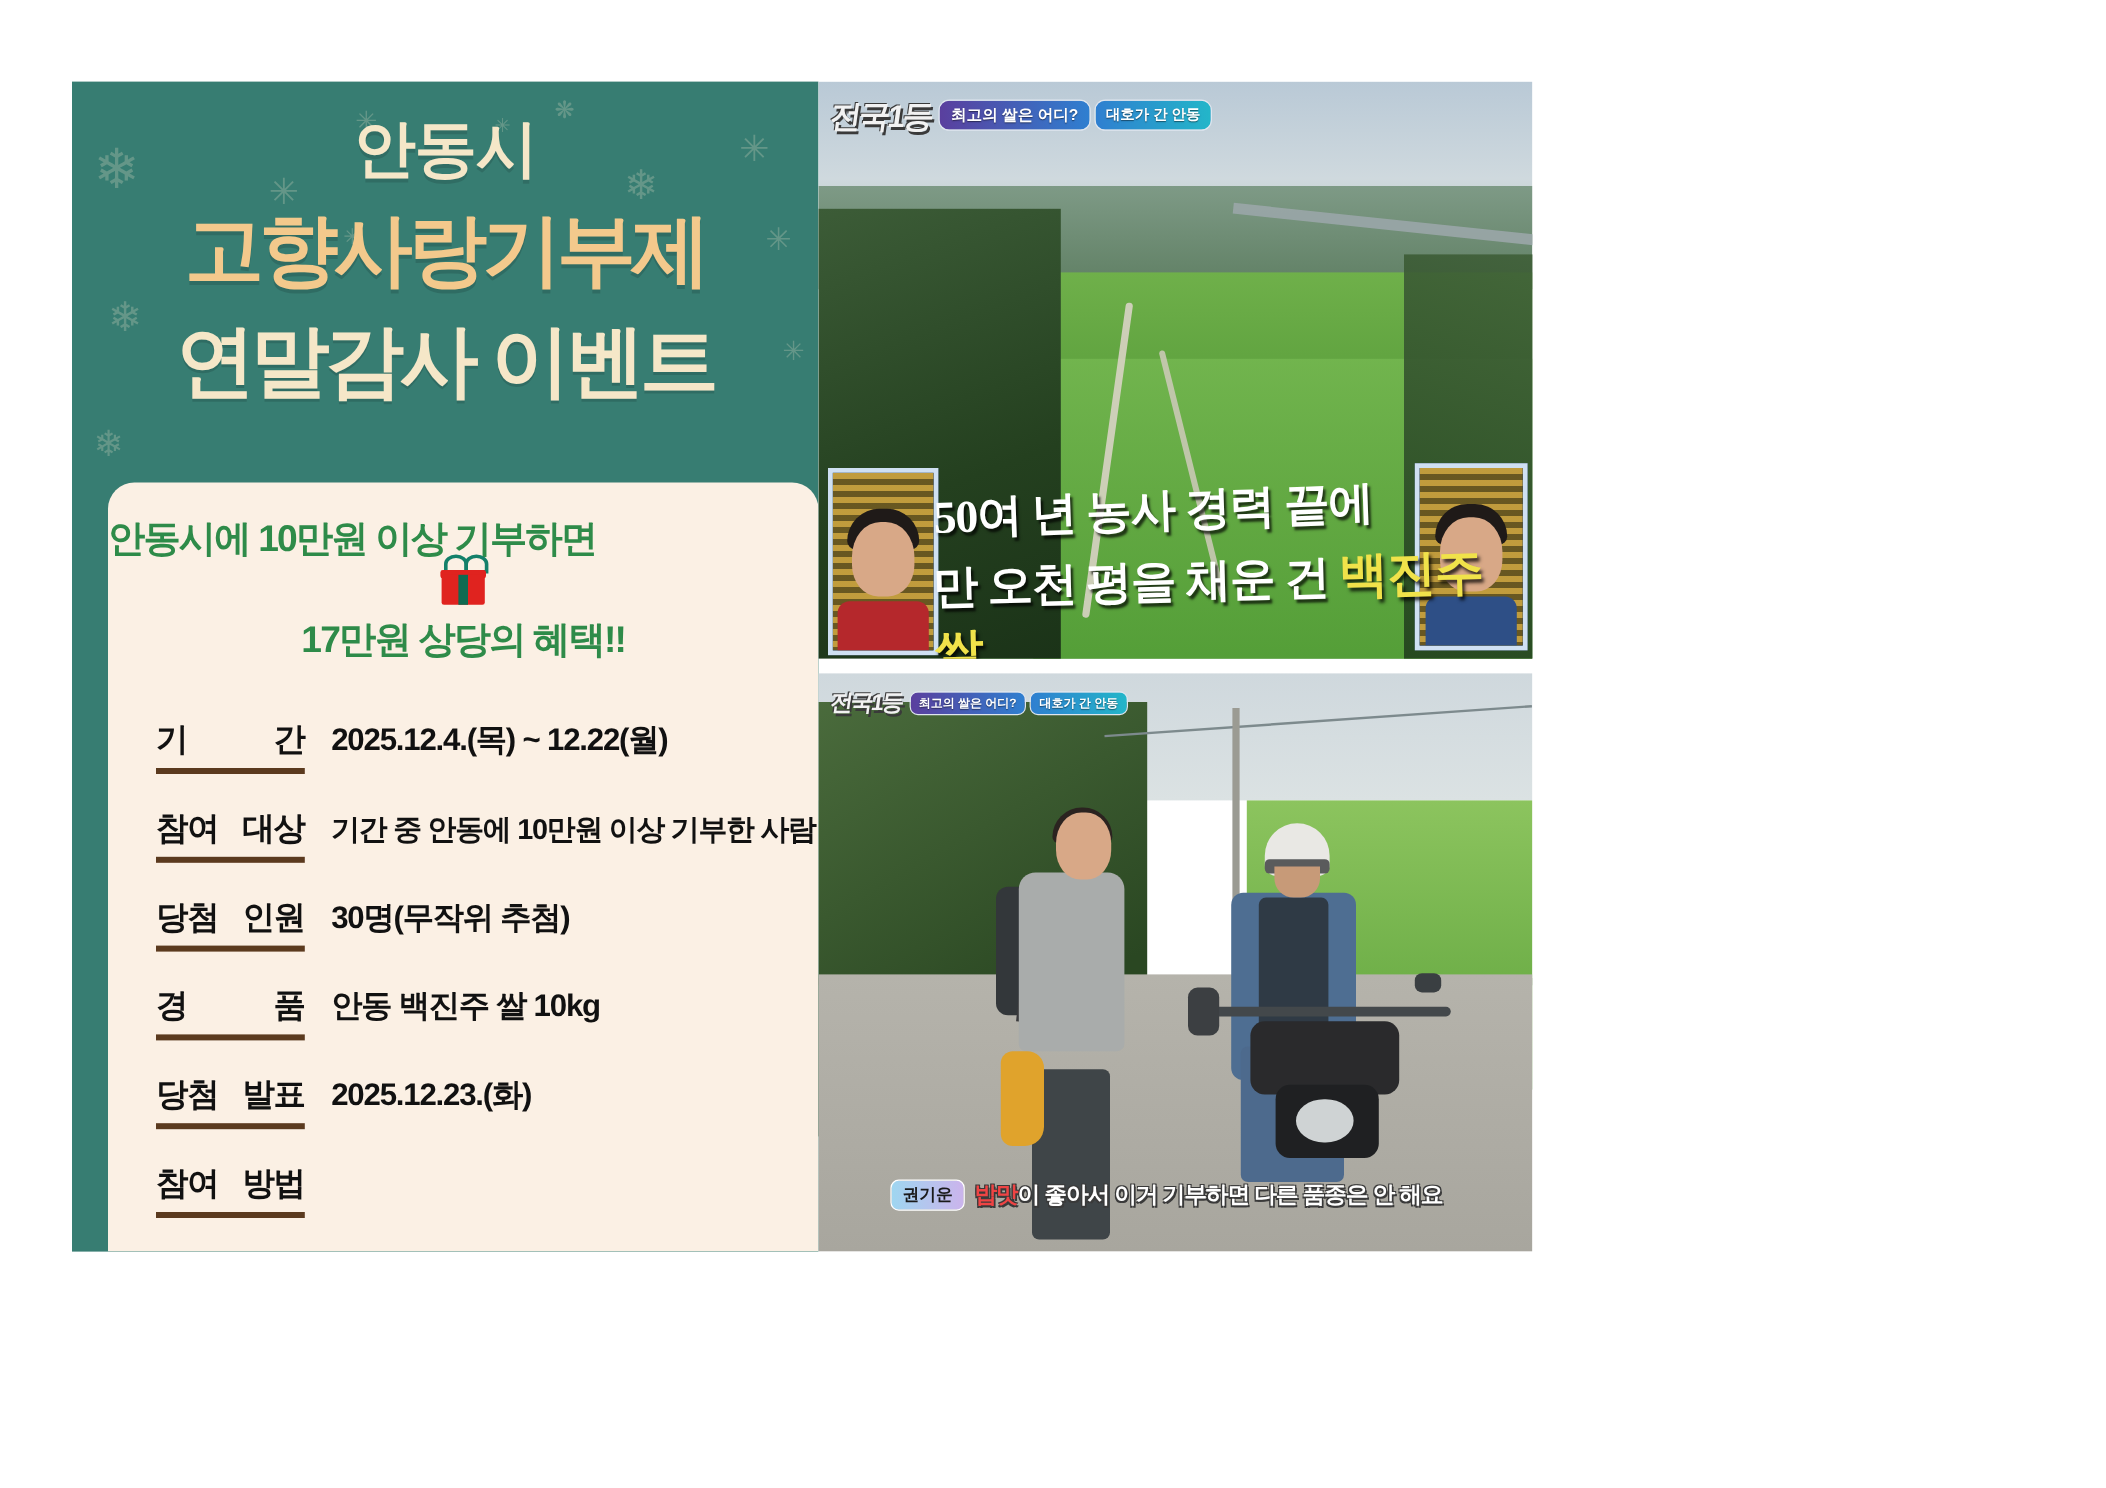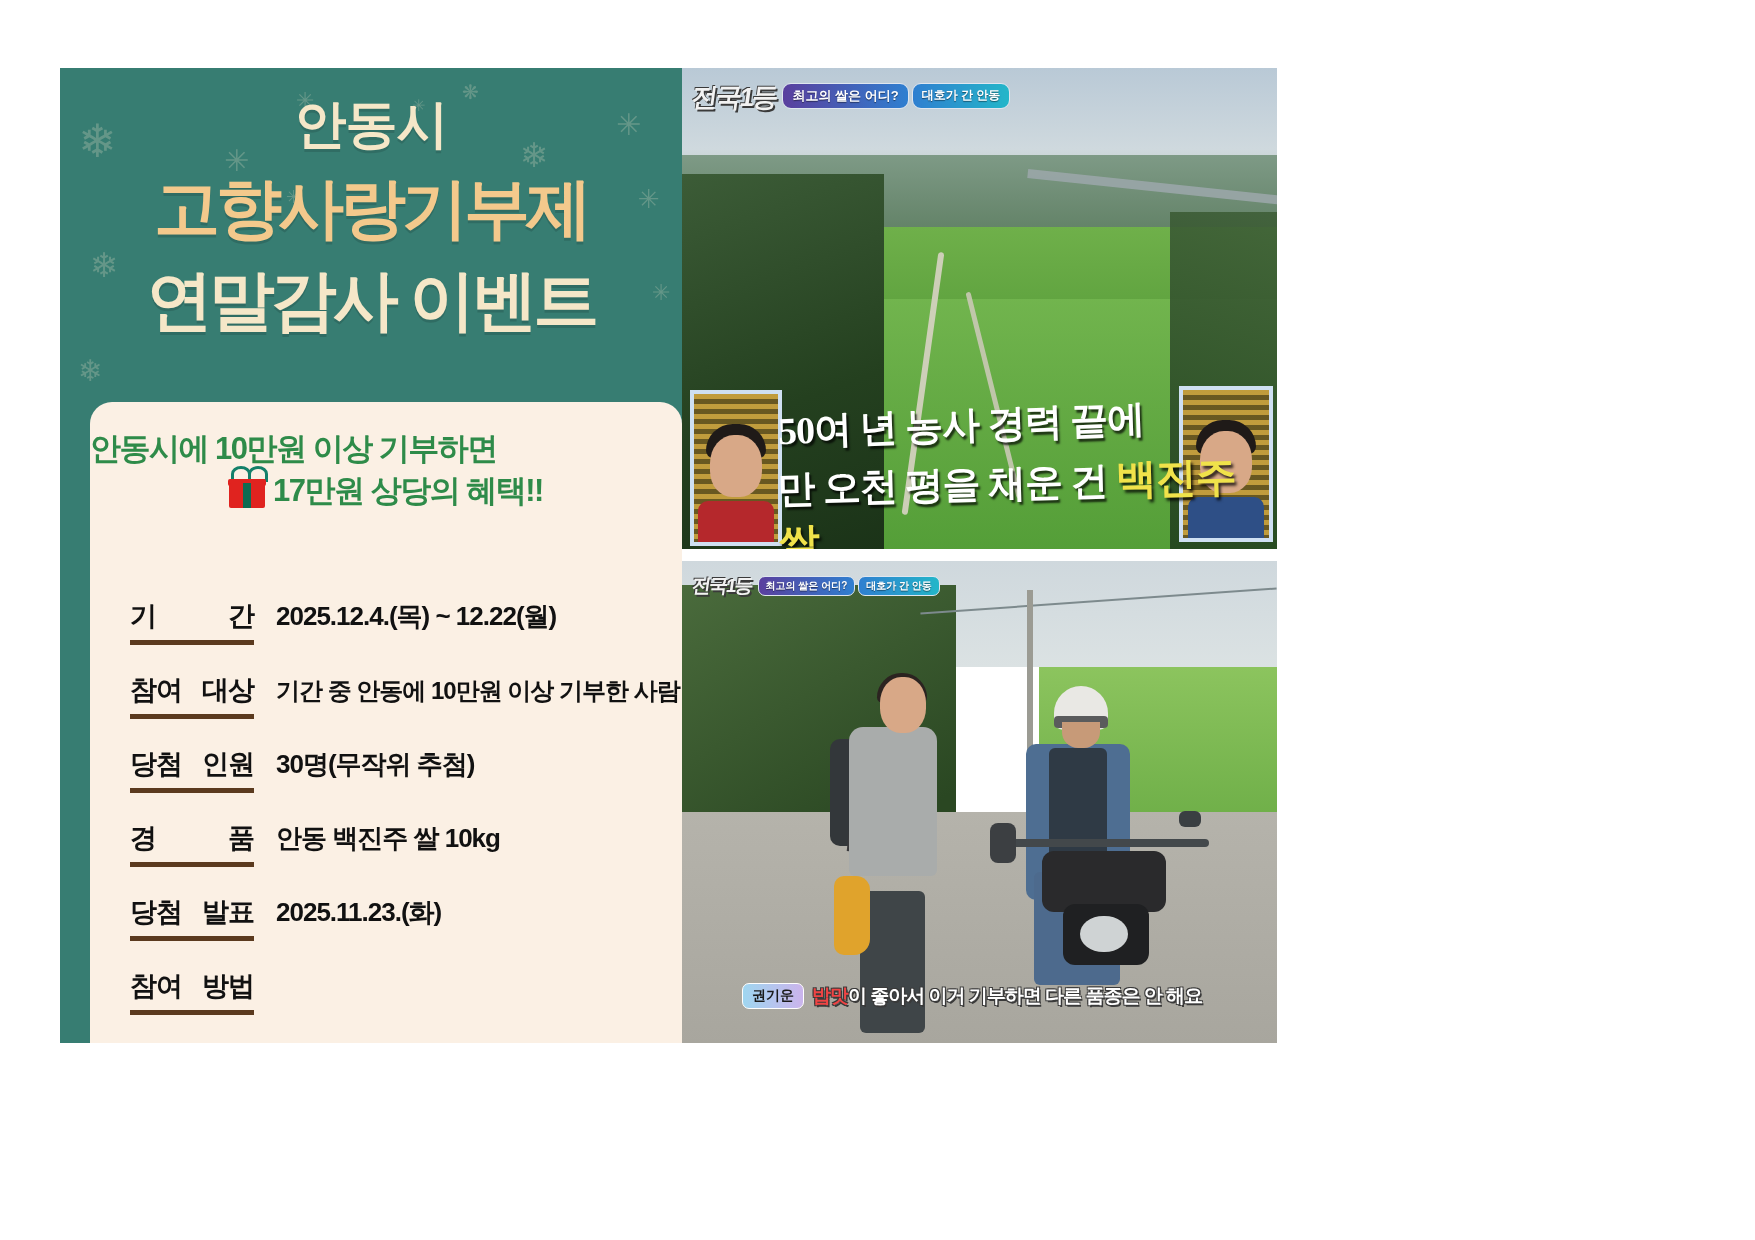--- a/index.html
+++ b/index.html
@@ -29,21 +29,21 @@
 
   
   .card{
     position:absolute;left:30px;top:334px;width:592px;height:641px;
     background:#fbf0e4;border-radius:22px 22px 0 0;
   }
   .headline{
     position:absolute;left:0;top:26px;width:592px;
     color:#2e8b49;font-weight:900;font-size:31px;letter-spacing:-1.5px;line-height:1.35;
   }
-  .headline .l2{display:flex;align-items:center;justify-content:center;gap:8px;}
+  .headline .l2{display:flex;align-items:center;justify-content:center;gap:8px;flex-direction:column;}
   .gift{display:inline-block;width:36px;height:34px;position:relative;vertical-align:-6px;}
   .gift .box{position:absolute;left:0;bottom:0;width:36px;height:25px;background:#e0231f;border-radius:2px;}
   .gift .vstrip{position:absolute;left:14px;bottom:0;width:8px;height:25px;background:#0e6b52;}
   .gift .lid{position:absolute;left:-1px;bottom:22px;width:38px;height:7px;background:#e0231f;border-radius:2px;}
   .gift .bowl{position:absolute;left:2px;bottom:26px;width:14px;height:10px;border:3px solid #13806a;border-radius:50% 50% 0 0;}
   .gift .bowr{position:absolute;left:19px;bottom:26px;width:14px;height:10px;border:3px solid #13806a;border-radius:50% 50% 0 0;}
 
   .rows{position:absolute;left:40px;top:196px;width:520px;}
   .row{display:flex;align-items:baseline;margin-bottom:28px;height:46px;}
   .lbl{
@@ -243,21 +243,21 @@
           <span>품</span>
         </div>
         <div class="val">안동 백진주 쌀 10kg</div>
       </div>
 
       <div class="row">
         <div class="lbl">
           <span>당첨</span>
           <span>발표</span>
         </div>
-        <div class="val">2025.11.23.(화)</div>
+        <div class="val">2025.12.23.(화)</div>
       </div>
 
       <div class="row">
         <div class="lbl">
           <span>참여</span>
           <span>방법</span>
         </div>
       </div>
     </div>
 

